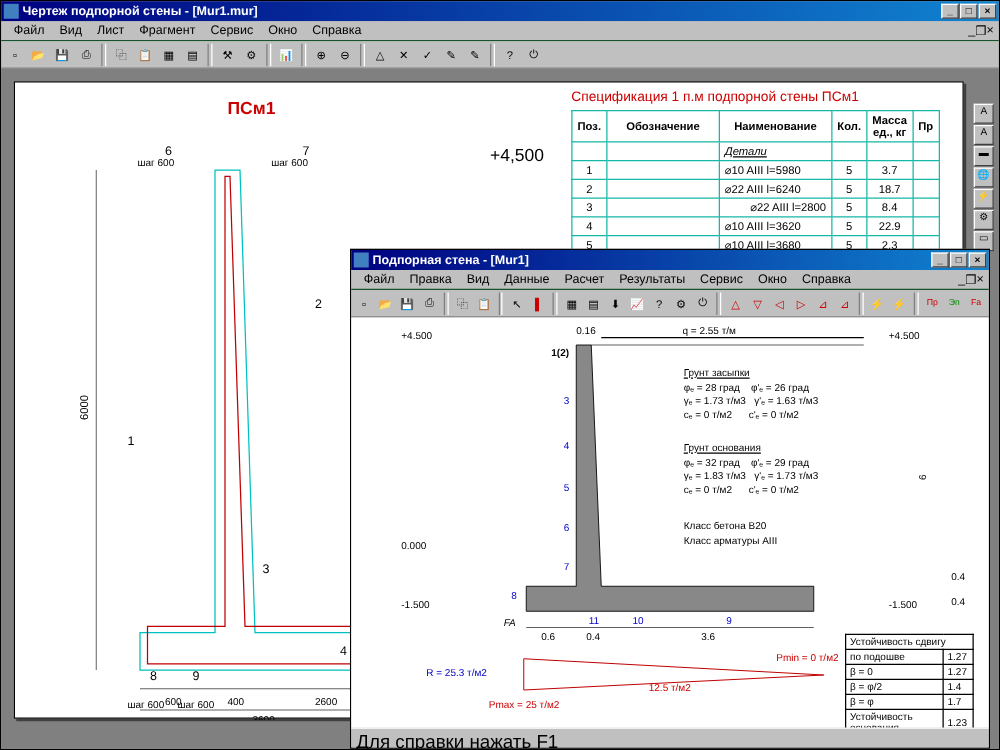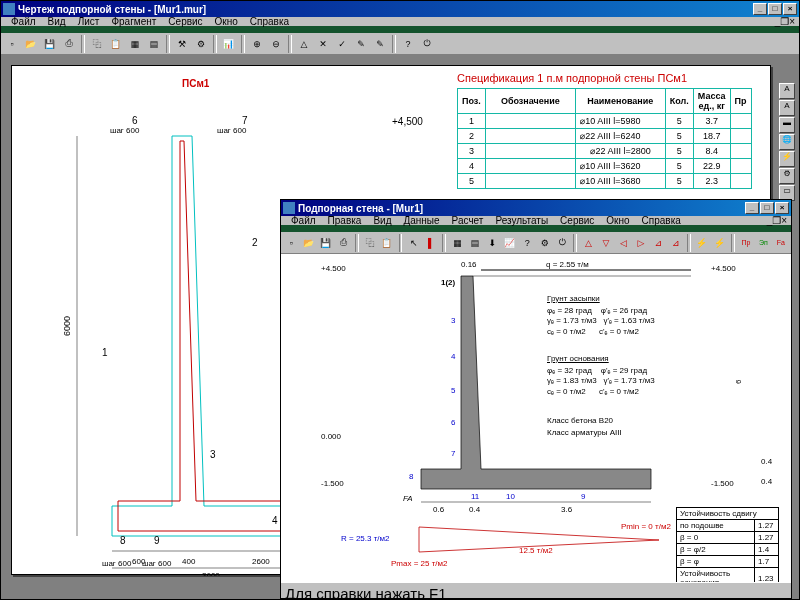--- a/index.html
+++ b/index.html
@@ -3,29 +3,29 @@
 <meta charset="utf-8">
 <style>
 * { box-sizing: border-box; margin: 0; padding: 0; }
 body { font-family: "MS Sans Serif", Tahoma, sans-serif; font-size: 10px; background: #3a6ea5; width: 800px; height: 600px; overflow: hidden; position: relative; }
 .window { position: absolute; background: #c0c0c0; border: 1px solid #000; display: flex; flex-direction: column; }
 .titlebar { background: linear-gradient(to right, #000080, #1084d0); color: #fff; height: 16px; display: flex; align-items: center; padding: 0 2px; font-size: 10px; font-weight: bold; }
 .titlebar .icon { width: 12px; height: 12px; background: #4080c0; margin-right: 3px; }
 .titlebar .title { flex: 1; }
 .titlebar .winbtns { display: flex; gap: 1px; }
 .titlebar .winbtn { width: 14px; height: 12px; background: #c0c0c0; border: 1px solid #fff; border-right-color: #404040; border-bottom-color: #404040; font-size: 8px; text-align: center; line-height: 10px; color: #000; cursor: pointer; }
-.menubar { background: #c0c0c0; height: 16px; display: flex; align-items: center; padding: 0 4px; font-size: 10px; border-bottom: 7px solid #14532d; justify-content: flex-end; }
+.menubar { background: #c0c0c0; height: 16px; display: flex; align-items: center; padding: 0 4px; font-size: 10px; border-bottom: 1px solid #14532d; justify-content: flex-end; }
 .menubar span { padding: 0 6px; cursor: pointer; }
 .toolbar { background: #c0c0c0; height: 22px; display: flex; align-items: center; padding: 0 2px; gap: 1px; border-bottom: 1px solid #808080; }
 .tbtn { width: 18px; height: 18px; background: #c0c0c0; border: 1px solid #c0c0c0; display: flex; align-items: center; justify-content: center; font-size: 9px; cursor: pointer; }
 .tsep { width: 4px; height: 18px; border-left: 1px solid #808080; border-right: 1px solid #fff; margin: 0 2px; }
 .content { flex: 1; background: #808080; position: relative; overflow: hidden; }
 .canvas { position: absolute; background: #fff; }
 .canvas.main { left: 10px; top: 10px; width: 760px; height: 510px; border: 1px solid #000; box-shadow: 2px 2px 0 #404040; }
-.dwg-label { position: absolute; font-size: 10px; }
+.dwg-label { position: absolute; font-size: 14px; }
 .red { color: #c00; }
 .spec-title { position: absolute; left: 445px; top: 6px; color: #c00; font-size: 11px; }
 .spec-table { position: absolute; left: 445px; top: 22px; border-collapse: collapse; font-size: 9px; }
 .spec-table td, .spec-table th { border: 1px solid #14b8a6; padding: 2px 4px; text-align: center; height: 14px; }
 .sidebar { position: absolute; right: 2px; top: 28px; width: 18px; display: flex; flex-direction: column; gap: 1px; }
 .sidebtn { width: 16px; height: 16px; background: #c0c0c0; border: 1px solid #fff; border-right-color: #404040; border-bottom-color: #404040; font-size: 8px; text-align: center; cursor: pointer; }
 .statusbar { height: 16px; background: #c0c0c0; border-top: 1px solid #fff; font-size: 15px; padding: 2px 4px; }
 .soil-text { position: absolute; font-size: 8px; color: #000; line-height: 1.3; margin-left: 16px; }
 .stab-table { position: absolute; border-collapse: collapse; font-size: 8px; }
 .stab-table td { border: 1px solid #000; padding: 1px 3px; }
@@ -124,39 +124,47 @@
         <tbody>
             <tr>
           <th style="width:26px">Поз.</th>
           <th style="width:90px">Обозначение</th>
           <th style="width:90px">Наименование</th>
           <th style="width:24px">Кол.</th>
           <th style="width:36px">Масса ед., кг</th>
           <th style="width:18px">Пр</th>
         </tr>
         <tr>
+              <td></td>
+              <td></td>
+              <td style="text-align:left;font-style:italic;text-decoration:underline;">Детали</td>
+              <td></td>
+              <td></td>
+              <td></td>
+            </tr>
+        <tr>
               <td>1</td>
               <td></td>
               <td style="text-align:left">⌀10  AIII  l=5980</td>
               <td>5</td>
               <td>3.7</td>
               <td></td>
             </tr>
         <tr>
               <td>2</td>
               <td></td>
               <td style="text-align:left">⌀22  AIII  l=6240</td>
               <td>5</td>
               <td>18.7</td>
               <td></td>
             </tr>
         <tr>
               <td>3</td>
               <td></td>
-              <td style="text-align:center">⌀22  AIII  l=2800</td>
+              <td style="text-align:right">⌀22  AIII  l=2800</td>
               <td>5</td>
               <td>8.4</td>
               <td></td>
             </tr>
         <tr>
               <td>4</td>
               <td></td>
               <td style="text-align:left">⌀10  AIII  l=3620</td>
               <td>5</td>
               <td>22.9</td>

